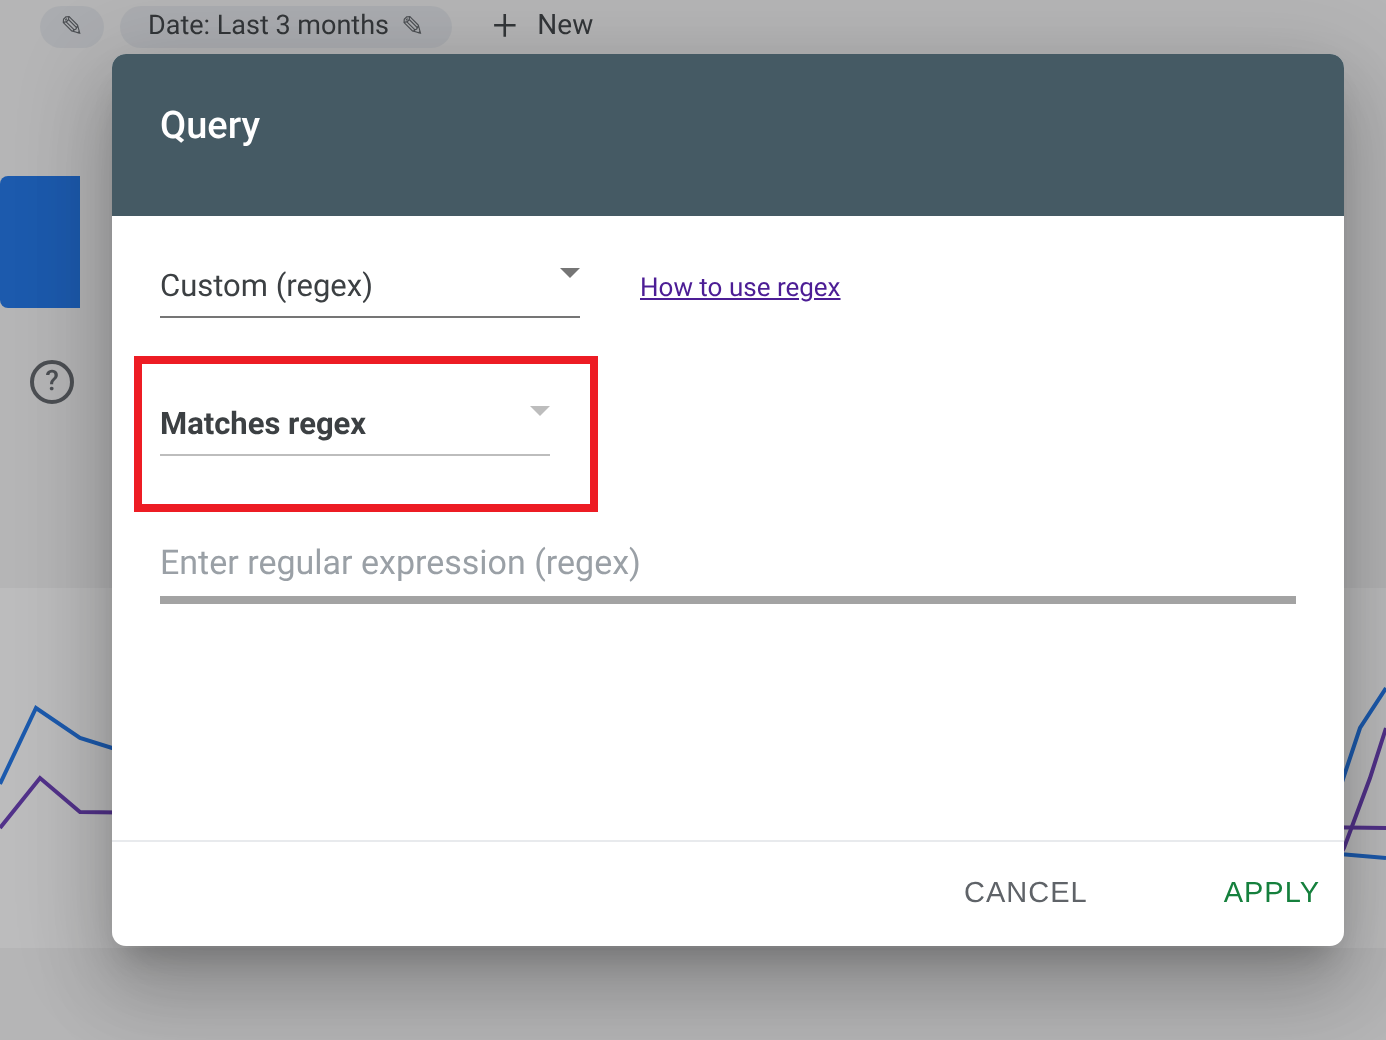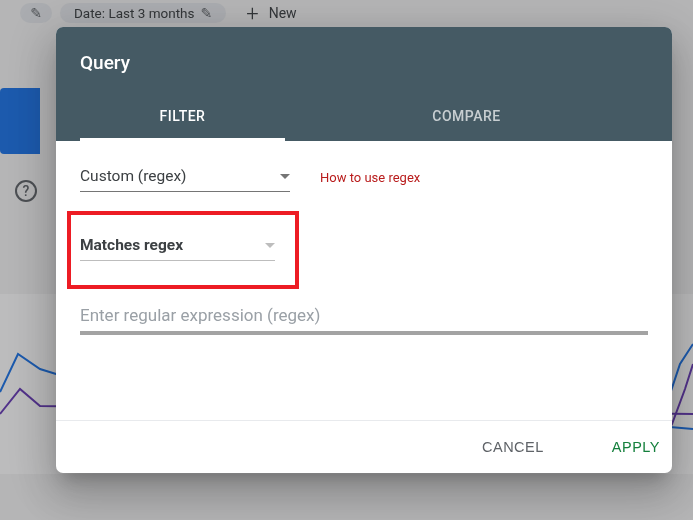--- a/index.html
+++ b/index.html
@@ -126,40 +126,41 @@
       display: flex;
       align-items: center;
       gap: 30px;
     }
     .select {
       width: 210px;
       border-bottom: 1px solid #757575;
       padding: 4px 0 6px 0;
       display: flex;
       justify-content: space-between;
-      align-items: center;
+      align-items: flex-start;
       font-size: 15.5px;
       color: #3c4043;
       cursor: pointer;
     }
     .select-style2 {
       width: 195px;
       border-bottom: 1px solid #bdbdbd;
       font-weight: bold;
     }
     .caret {
       width: 0; height: 0;
       border-left: 5px solid transparent;
       border-right: 5px solid transparent;
       border-top: 5px solid #757575;
     }
     .caret-light { border-top-color: #bdbdbd; }
     .help-link {
       font-size: 13px;
-      color: #b91c1c;
+      color: #4c1d95;
+      text-decoration: underline;
       cursor: pointer;
     }
     .red-box {
       position: absolute;
       top: 70px;
       left: 11px;
       width: 232px;
       height: 78px;
       border: 4px solid #ed1c24;
       pointer-events: none;
@@ -226,24 +227,20 @@
       <polyline points="655,160 672,130 685,95 693,70" fill="none" stroke="#673ab7" stroke-width="2"></polyline>
     </svg>
   </div>
 </div>
 
 <div class="scrim"></div>
 
 <div class="modal">
   <div class="modal-header">
     <div class="modal-title">Query</div>
-    <div class="tabs">
-      <div class="tab tab-active">FILTER</div>
-      <div class="tab tab-inactive">COMPARE</div>
-    </div>
   </div>
   <div class="modal-body">
     <div class="row1">
       <div class="select">
         <span>Custom (regex)</span>
         <span class="caret"></span>
       </div>
       <a class="help-link">How to use regex</a>
     </div>
 

